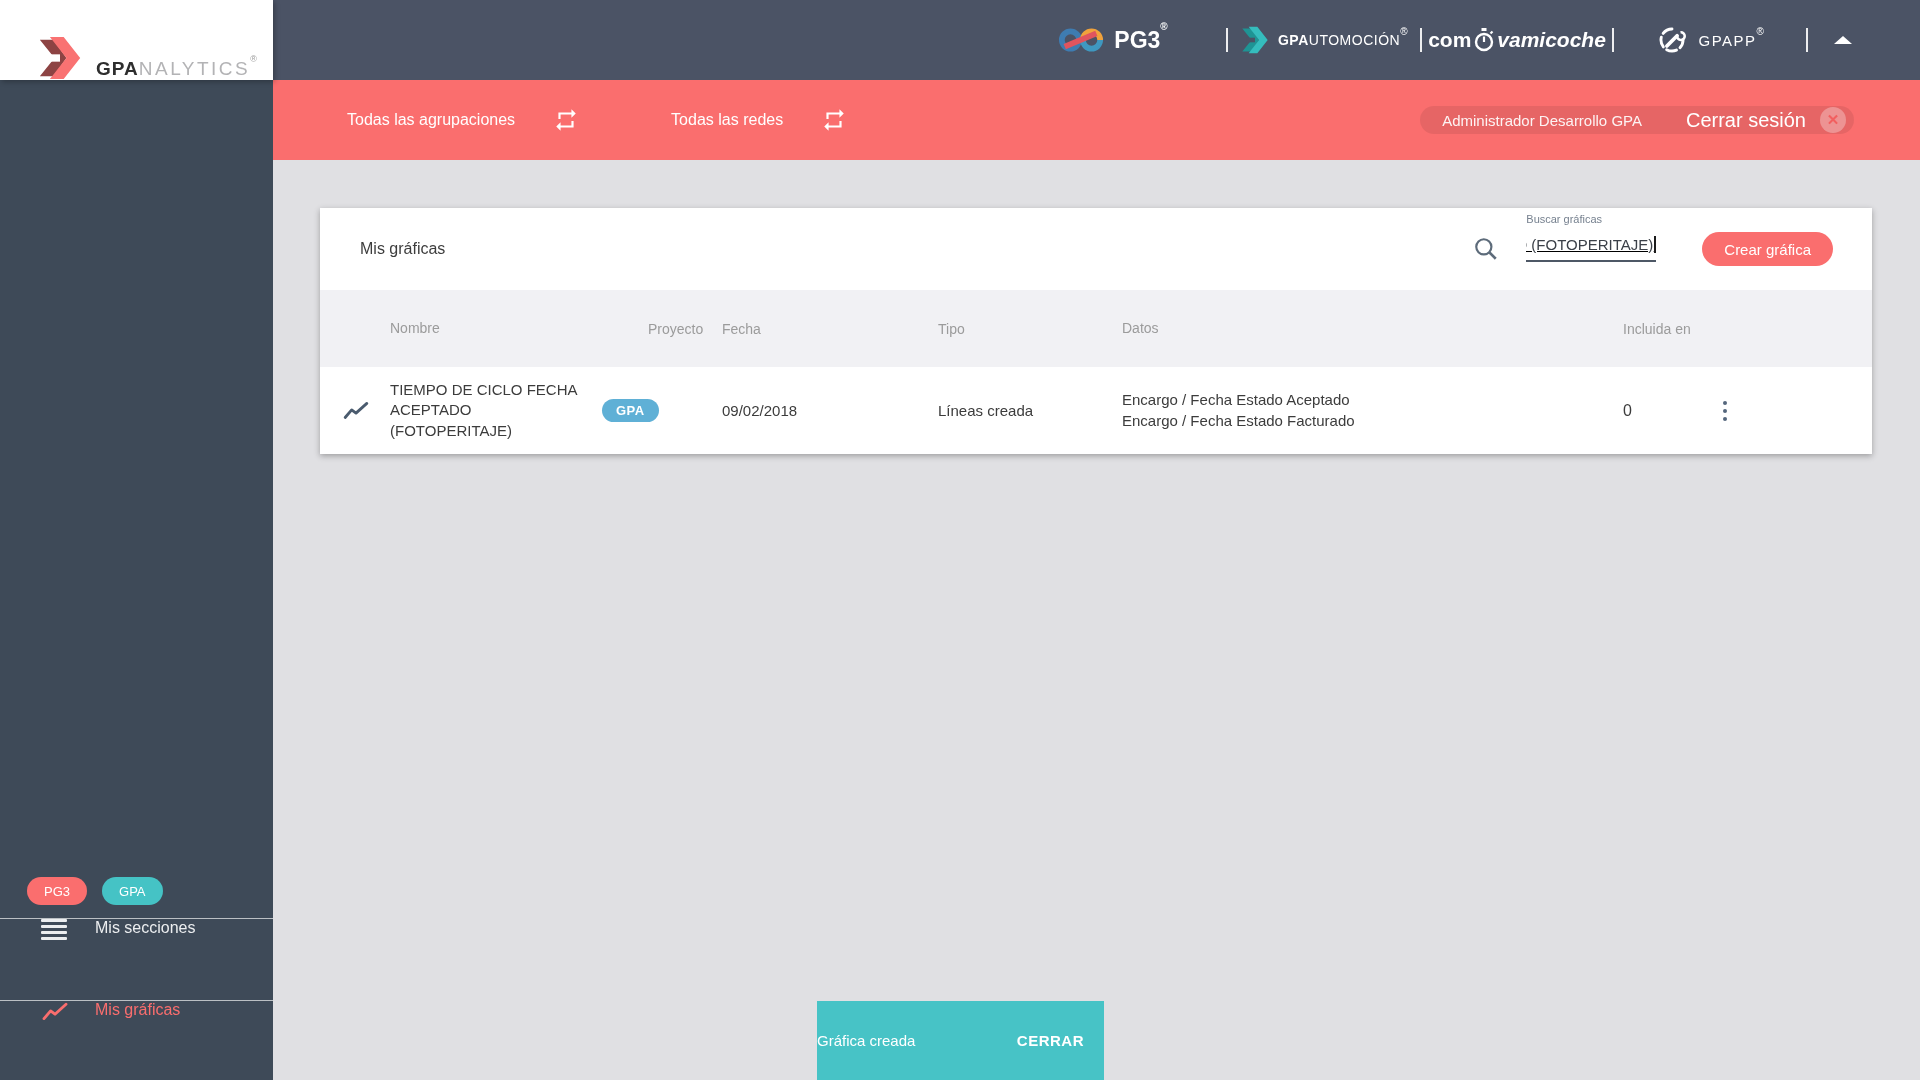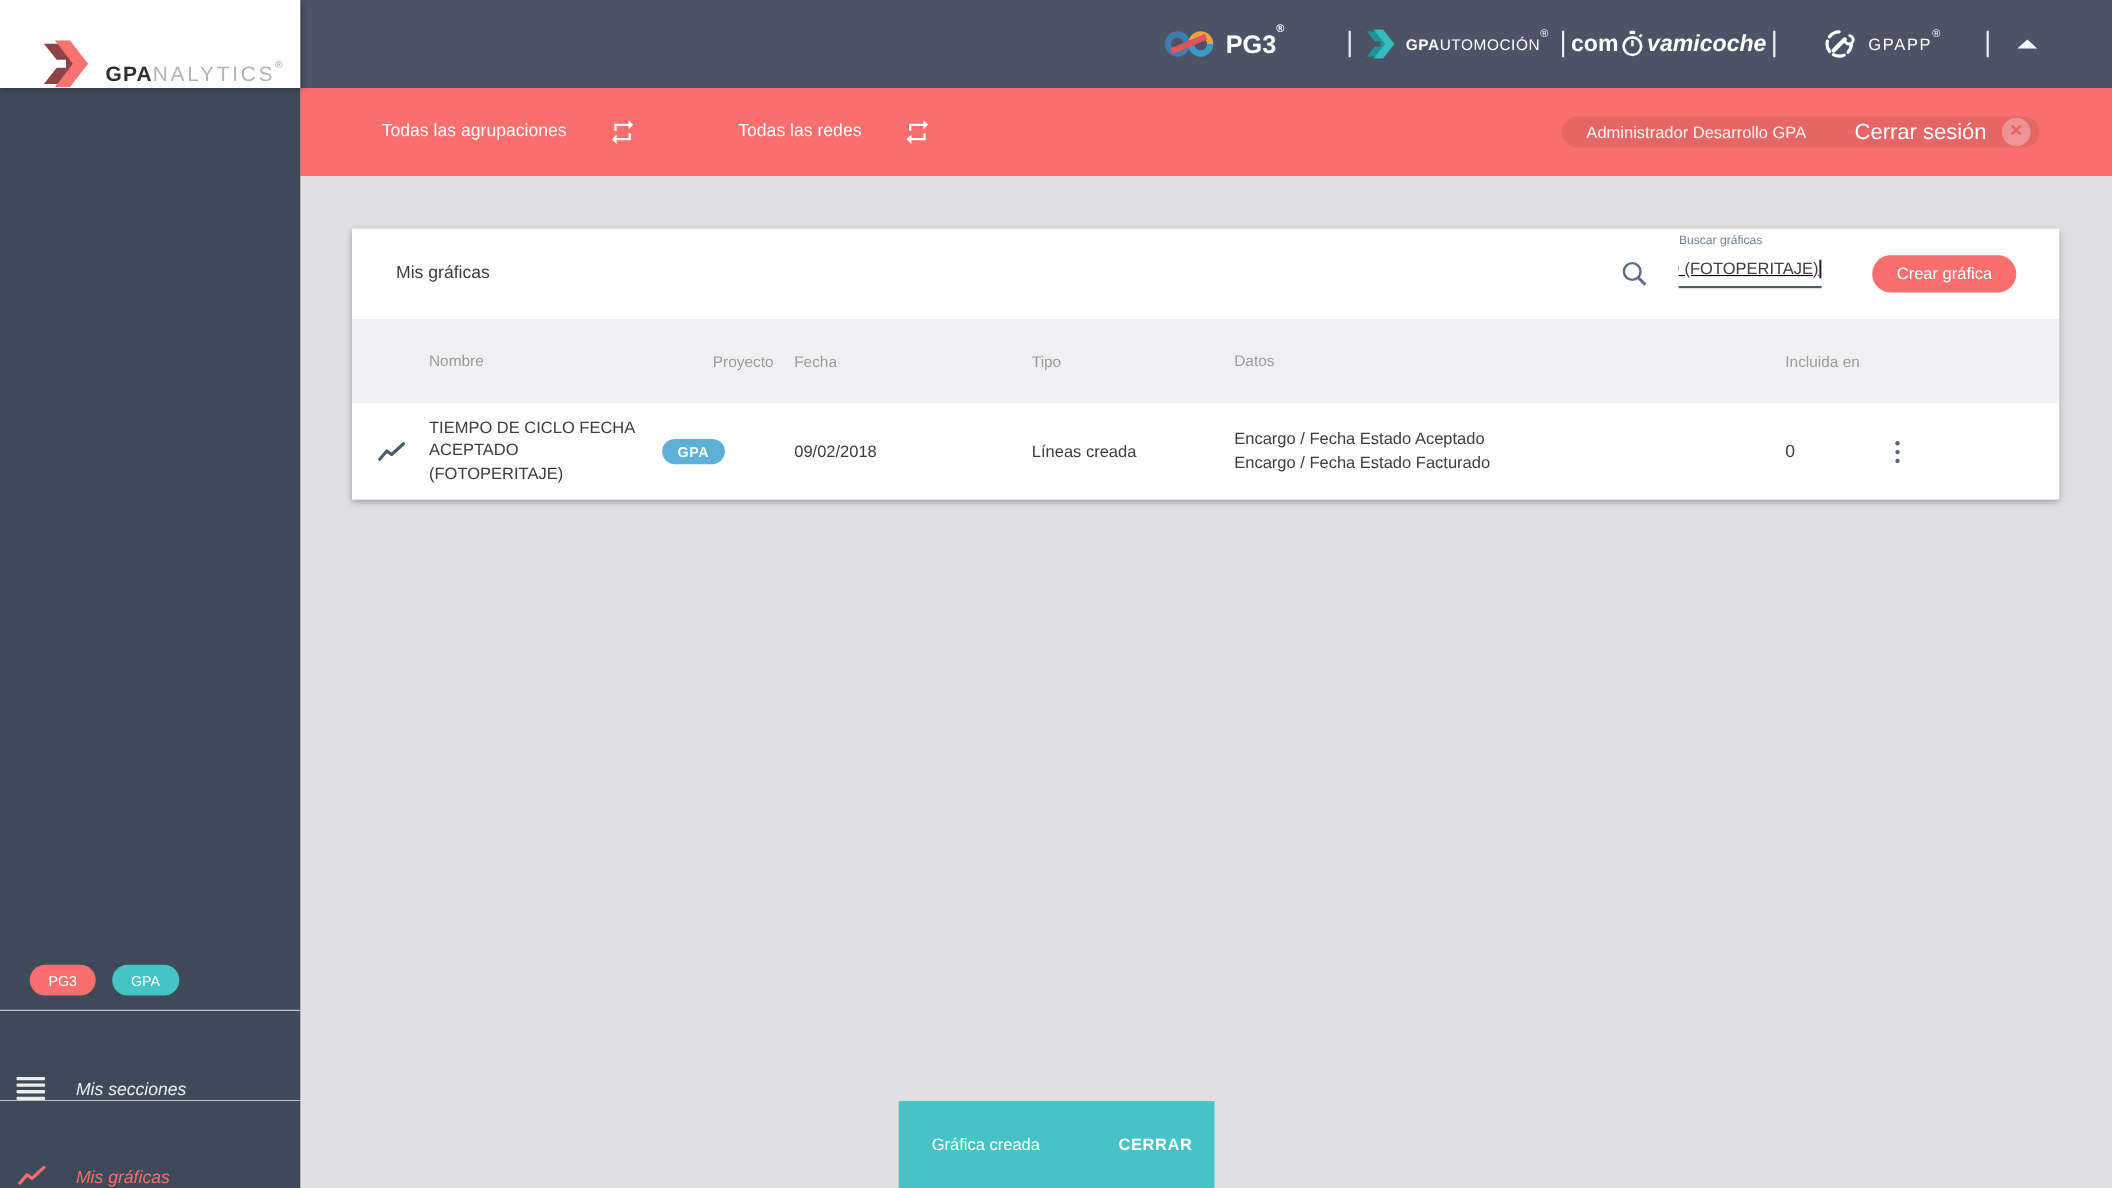--- a/index.html
+++ b/index.html
@@ -80,21 +80,21 @@
   .sidebar-bottom { position:absolute; bottom:0; left:0; right:0; }
   .badges-row { display:flex; gap:15px; padding-left:27px; padding-bottom:13px; }
   .side-badge {
     height:28px; border-radius:14px; padding:0 17px; color:#fff; font-size:13px;
     display:flex; align-items:center; cursor:pointer;
   }
   .side-badge.pg3 { background:#fa6e6e; }
   .side-badge.gpa { background:#45c3c5; }
   .menu-item {
     border-top:1px solid rgba(255,255,255,0.65);
-    display:flex; align-items:flex-end; padding-left:15px; cursor:pointer;font-style:italic;
+    display:flex; align-items:flex-start; padding-left:41px; cursor:pointer;
   }
   .menu-item.sections { height:82px; color:#eceef0; }
   .menu-item.charts { height:80px; color:#fa6e6e; }
   .menu-item .mi-icon { width:28px; display:flex; margin-right:26px; }
   .menu-item .mi-label { font-size:16px; }
   .reorder-icon { display:flex; flex-direction:column; gap:3px; width:26px; }
   .reorder-icon span { height:3px; background:#eceef0; border-radius:1px; }
 
   
   .card {
@@ -144,21 +144,21 @@
     letter-spacing:0.5px; border-radius:12px; padding:4px 14px;
   }
   .kebab { display:flex; flex-direction:column; gap:4px; padding:6px; cursor:pointer; }
   .kebab span { width:4px; height:4px; border-radius:50%; background:#54667c; }
 
   
   .toast {
     position:absolute; left:817px; top:1001px; width:287px; height:79px;
     background:#47c3c6; display:flex; align-items:center; color:#ffffff; z-index:30;
   }
-  .toast-msg { margin-left:30px; font-size:15px; }
+  .toast-msg { font-size:15px; }
   .toast-action {
     margin-left:auto; margin-right:12px; font-size:15px; font-weight:bold;
     letter-spacing:0.5px; background:none; border:none; color:#fff; cursor:pointer;
     padding:8px; font-family:"Liberation Sans", sans-serif;
   }
 </style>
 </head>
 <body>
 
 <header class="topbar">

